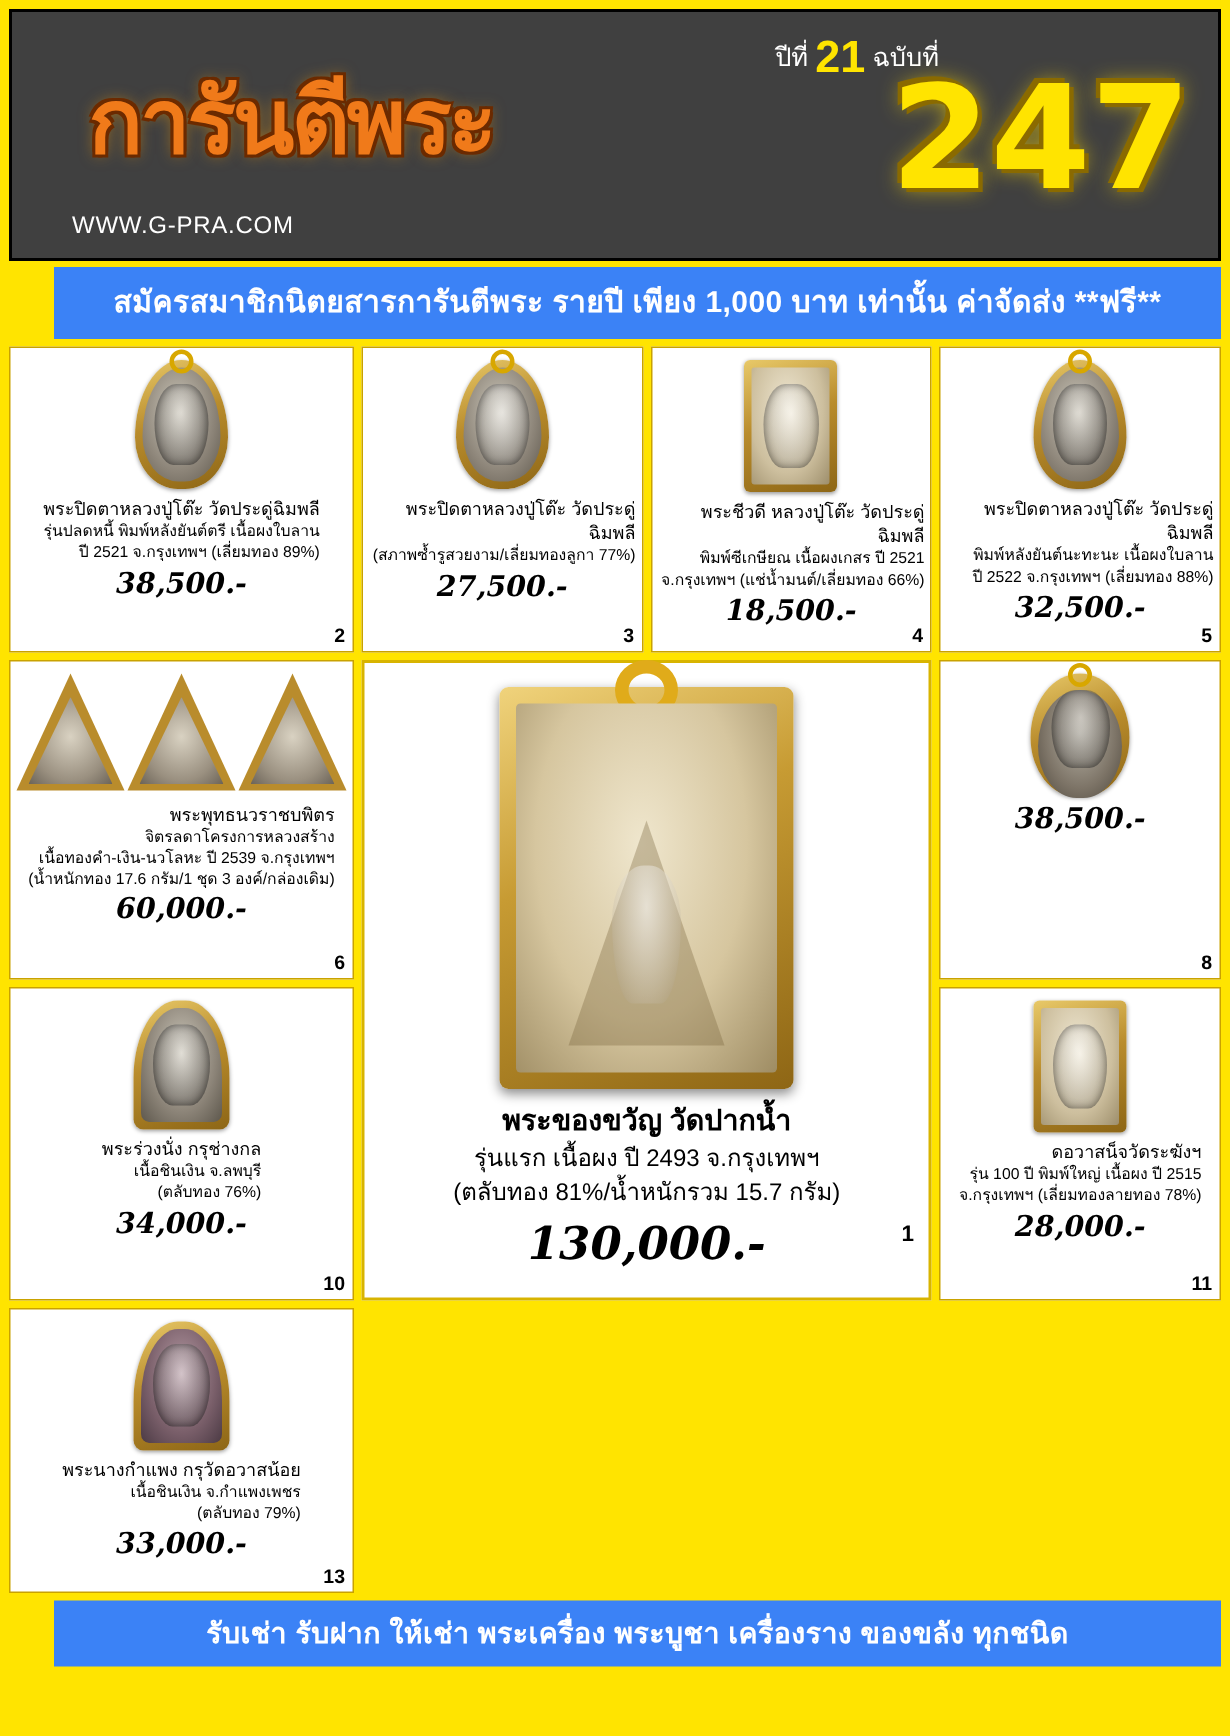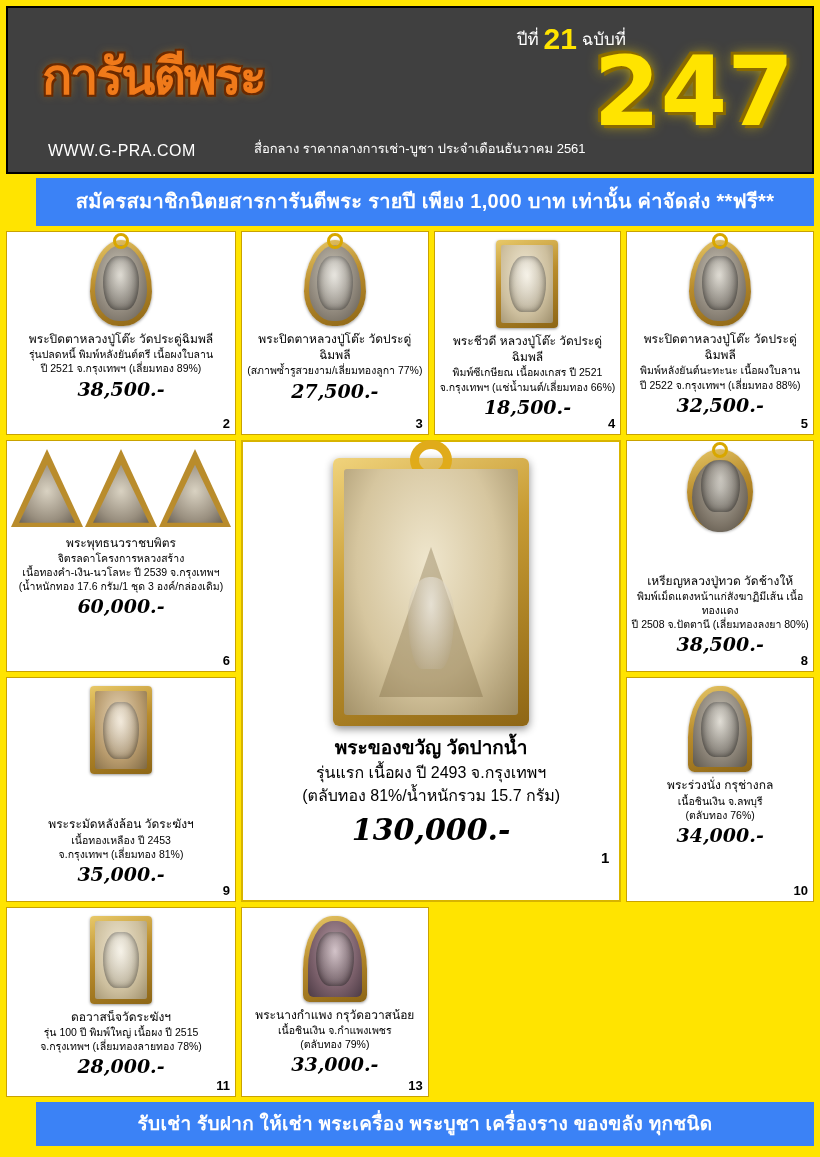--- a/index.html
+++ b/index.html
@@ -19,23 +19,23 @@
 
   
   .masthead {
     position: relative;
     height: 168px;
     background: #404040;
     border: 2px solid #000;
     overflow: hidden;
   }
   .mast-title {
-    position:absolute; left: 34px; top: 44px;
+    position:absolute; left: 51px; top: 44px;
     font-family: "DejaVu Sans", sans-serif;
-    font-size: 50px; font-weight: bold;
+    font-size: 60px; font-weight: bold;
     color: #f07a1a;
     text-shadow:
       -2px -2px 0 #6b2a00, 2px -2px 0 #6b2a00,
       -2px 2px 0 #6b2a00, 2px 2px 0 #6b2a00,
       0 0 10px rgba(255,160,0,.6);
     letter-spacing: -2px;
     line-height: 1;
   }
   .mast-num {
     position:absolute; right: 18px; top: 36px;
@@ -89,21 +89,21 @@
     padding: 6px 4px 16px 4px;
     text-align: center;
     min-height: 190px;
     display: flex; flex-direction: column; align-items: center;
   }
   .cell .num {
     position: absolute; right: 5px; bottom: 3px;
     font-size: 13px; font-weight: bold; color: #000;
   }
   .cell .cap {
-    font-size: 10.5px; line-height: 1.35; color:#000; margin-top: 3px;
+    font-size: 10.5px; line-height: 1.35; color:#000; margin-top: 3px; text-align: right;
   }
   .cell .cap .t1 { font-size: 12px; }
   .cell .price {
     font-family: "DejaVu Serif", serif;
     font-size: 19px; font-weight: bold; color: #000; margin-top: 2px;
     font-style: italic;
   }
   .feature {
     grid-column: 2 / span 2;
     grid-row: 2 / span 2;
@@ -241,21 +241,20 @@
 
   <div class="masthead">
     <div class="mast-year">
       <span>ปีที่</span>
       <b>21</b>
       <span class="issue">ฉบับที่</span>
     </div>
     <div class="mast-title">การันตีพระ</div>
     <div class="mast-num">247</div>
     <div class="mast-url">WWW.G-PRA.COM</div>
-    <div class="mast-sub">สื่อกลาง ราคากลางการเช่า-บูชา ประจำเดือนธันวาคม 2561</div>
   </div>
 
   <div class="banner">สมัครสมาชิกนิตยสารการันตีพระ รายปี  เพียง 1,000 บาท เท่านั้น ค่าจัดส่ง **ฟรี**</div>
 
   <div class="grid">
 
     <div class="cell">
       <div class="amulet">
         <span class="ring"></span>
         <div class="body-oval">
@@ -369,45 +368,24 @@
 
     <div class="cell">
       <div class="amulet">
         <span class="ring"></span>
         <div class="body-coin">
             <div class="inner">
               <div class="fig mono" style="margin:12% auto;"></div>
             </div>
           </div>
       </div>
-      <div class="cap" style="margin-top:40px;">
-        <div class="t1">เหรียญหลวงปู่ทวด วัดช้างให้</div>
-        <div>พิมพ์เม็ดแตงหน้าแก่สังฆาฏิมีเส้น เนื้อทองแดง</div>
-        <div>ปี 2508 จ.ปัตตานี (เลี่ยมทองลงยา 80%)</div>
-      </div>
       <div class="price">38,500.-</div>
       <div class="num">8</div>
     </div>
 
-    <div class="cell">
-      <div class="amulet">
-        <div class="body-rect">
-            <div class="inner" style="background:radial-gradient(ellipse at 45% 35%,#e8d6b8,#b79a6c 60%,#7d6844);">
-              <div class="fig"></div>
-            </div>
-          </div>
-      </div>
-      <div class="cap" style="margin-top:40px;">
-        <div class="t1">พระระมัดหลังล้อน วัดระฆังฯ</div>
-        <div>เนื้อทองเหลือง ปี 2453</div>
-        <div>จ.กรุงเทพฯ (เลี่ยมทอง 81%)</div>
-      </div>
-      <div class="price">35,000.-</div>
-      <div class="num">9</div>
-    </div>
 
     <div class="cell">
       <div class="amulet">
         <div class="body-bell" style="border-radius:46% 46% 10% 10% / 60% 60% 8% 8%;">
             <div class="inner" style="background:radial-gradient(ellipse at 50% 40%,#cfcabd,#8d8579 60%,#5d574c);border-radius:46% 46% 10% 10% / 60% 60% 8% 8%;">
               <div class="fig mono"></div>
             </div>
           </div>
       </div>
       <div class="cap">

